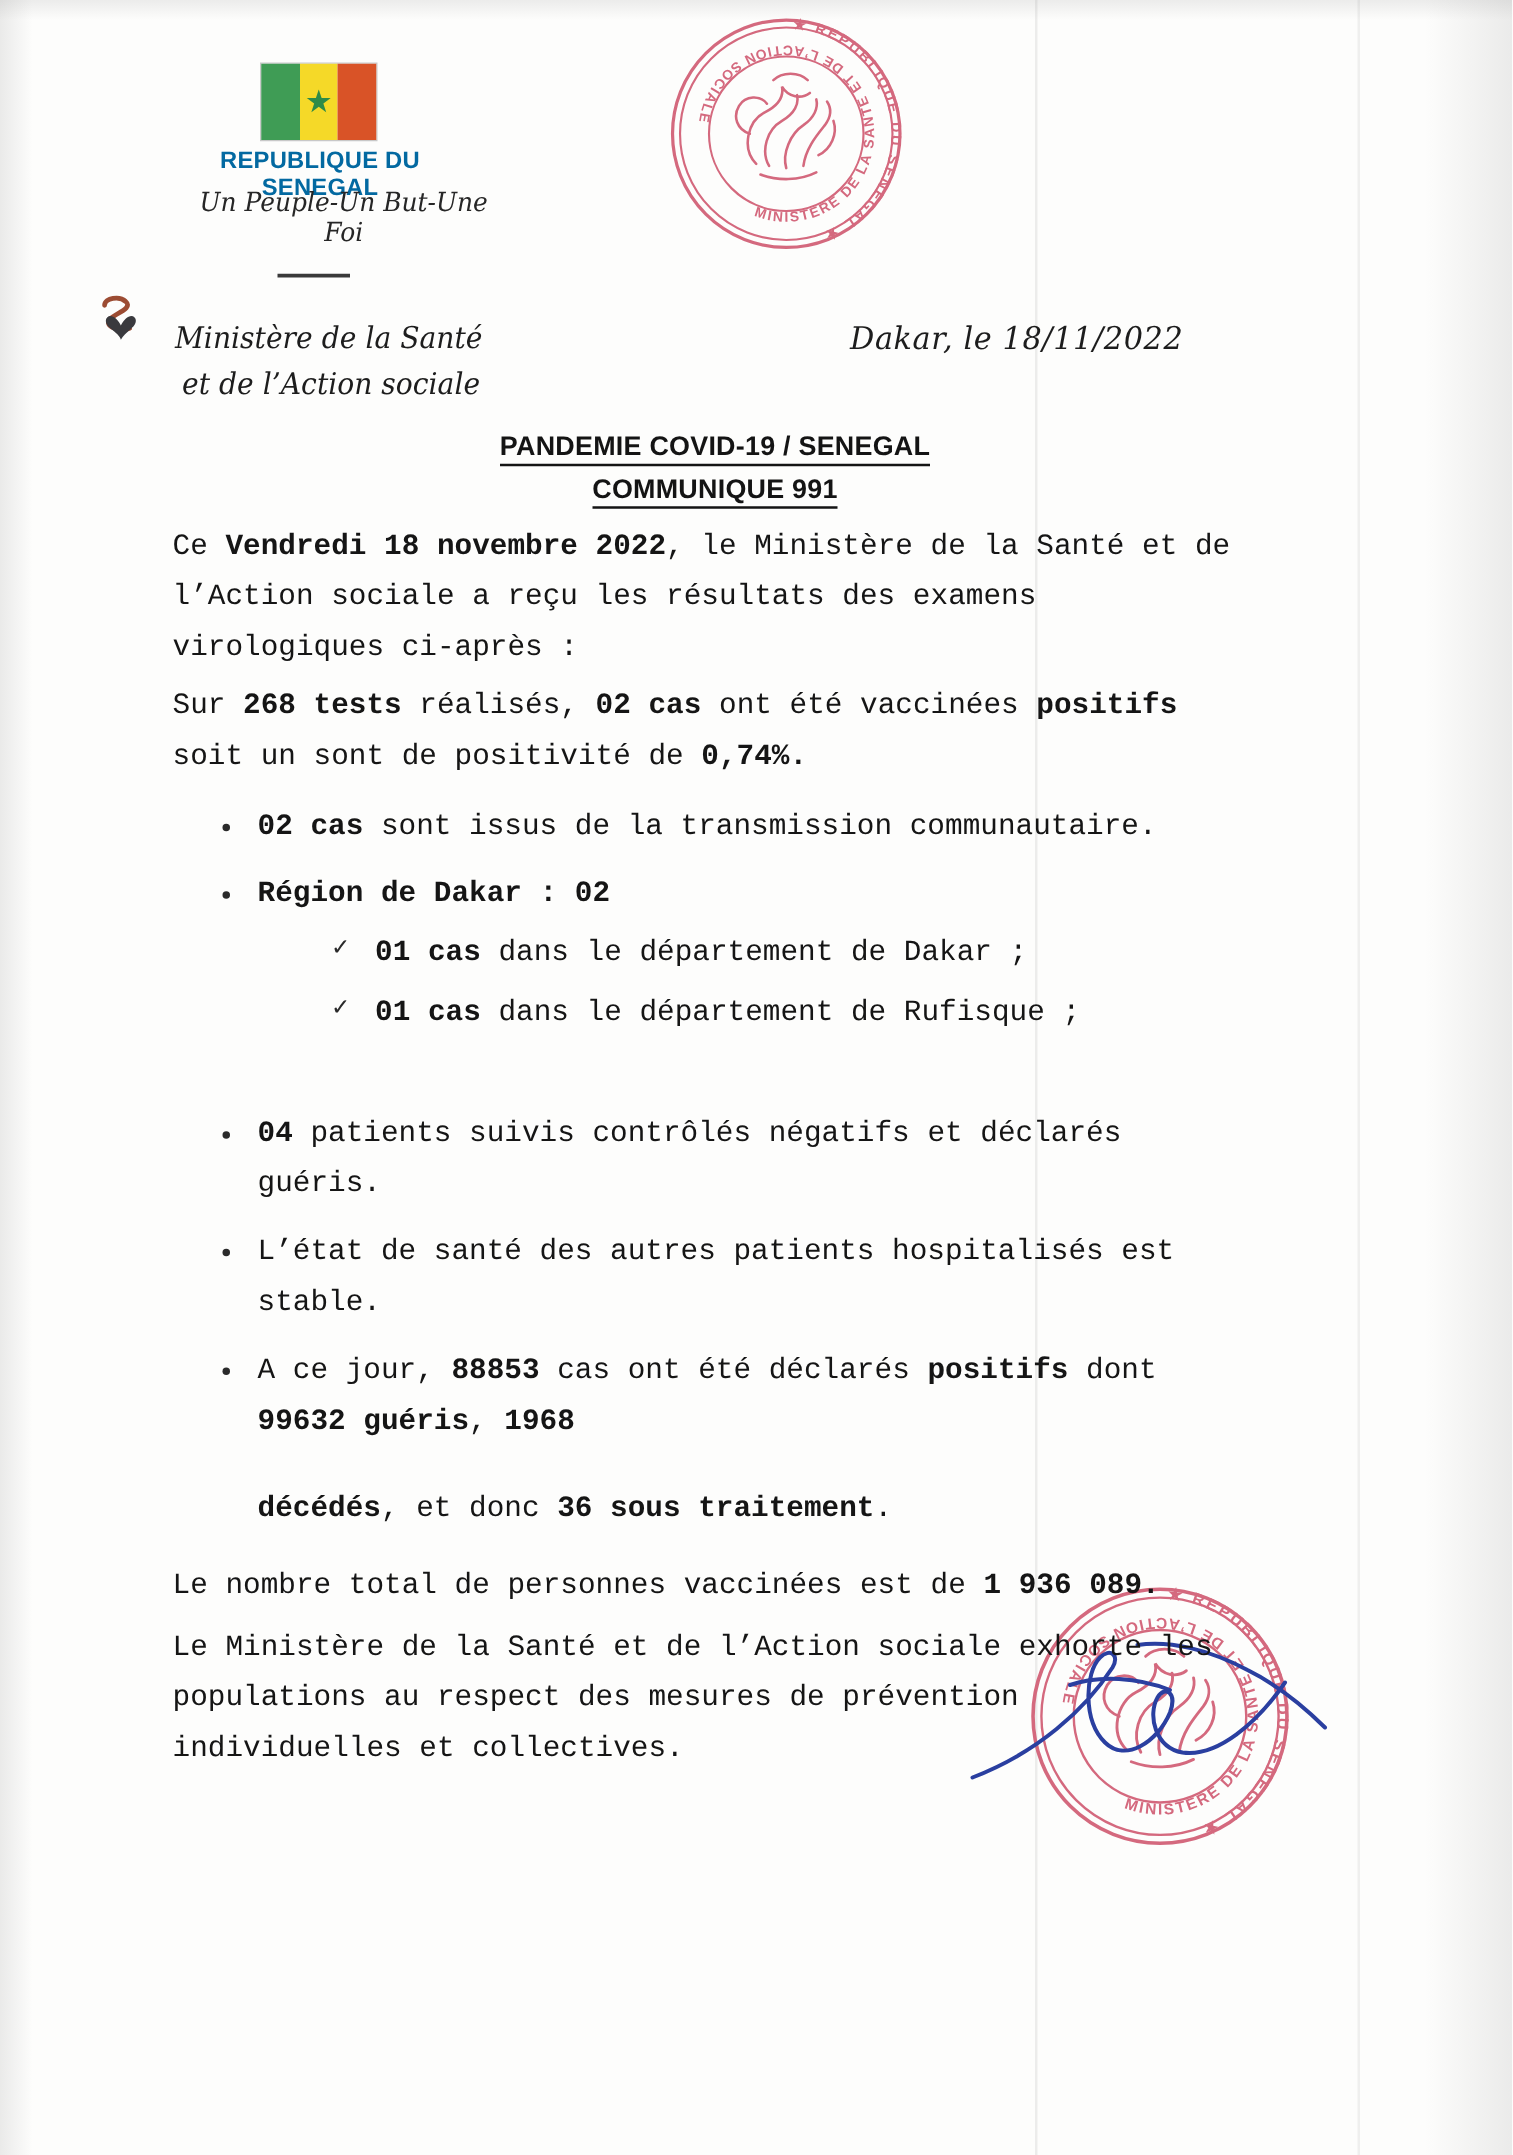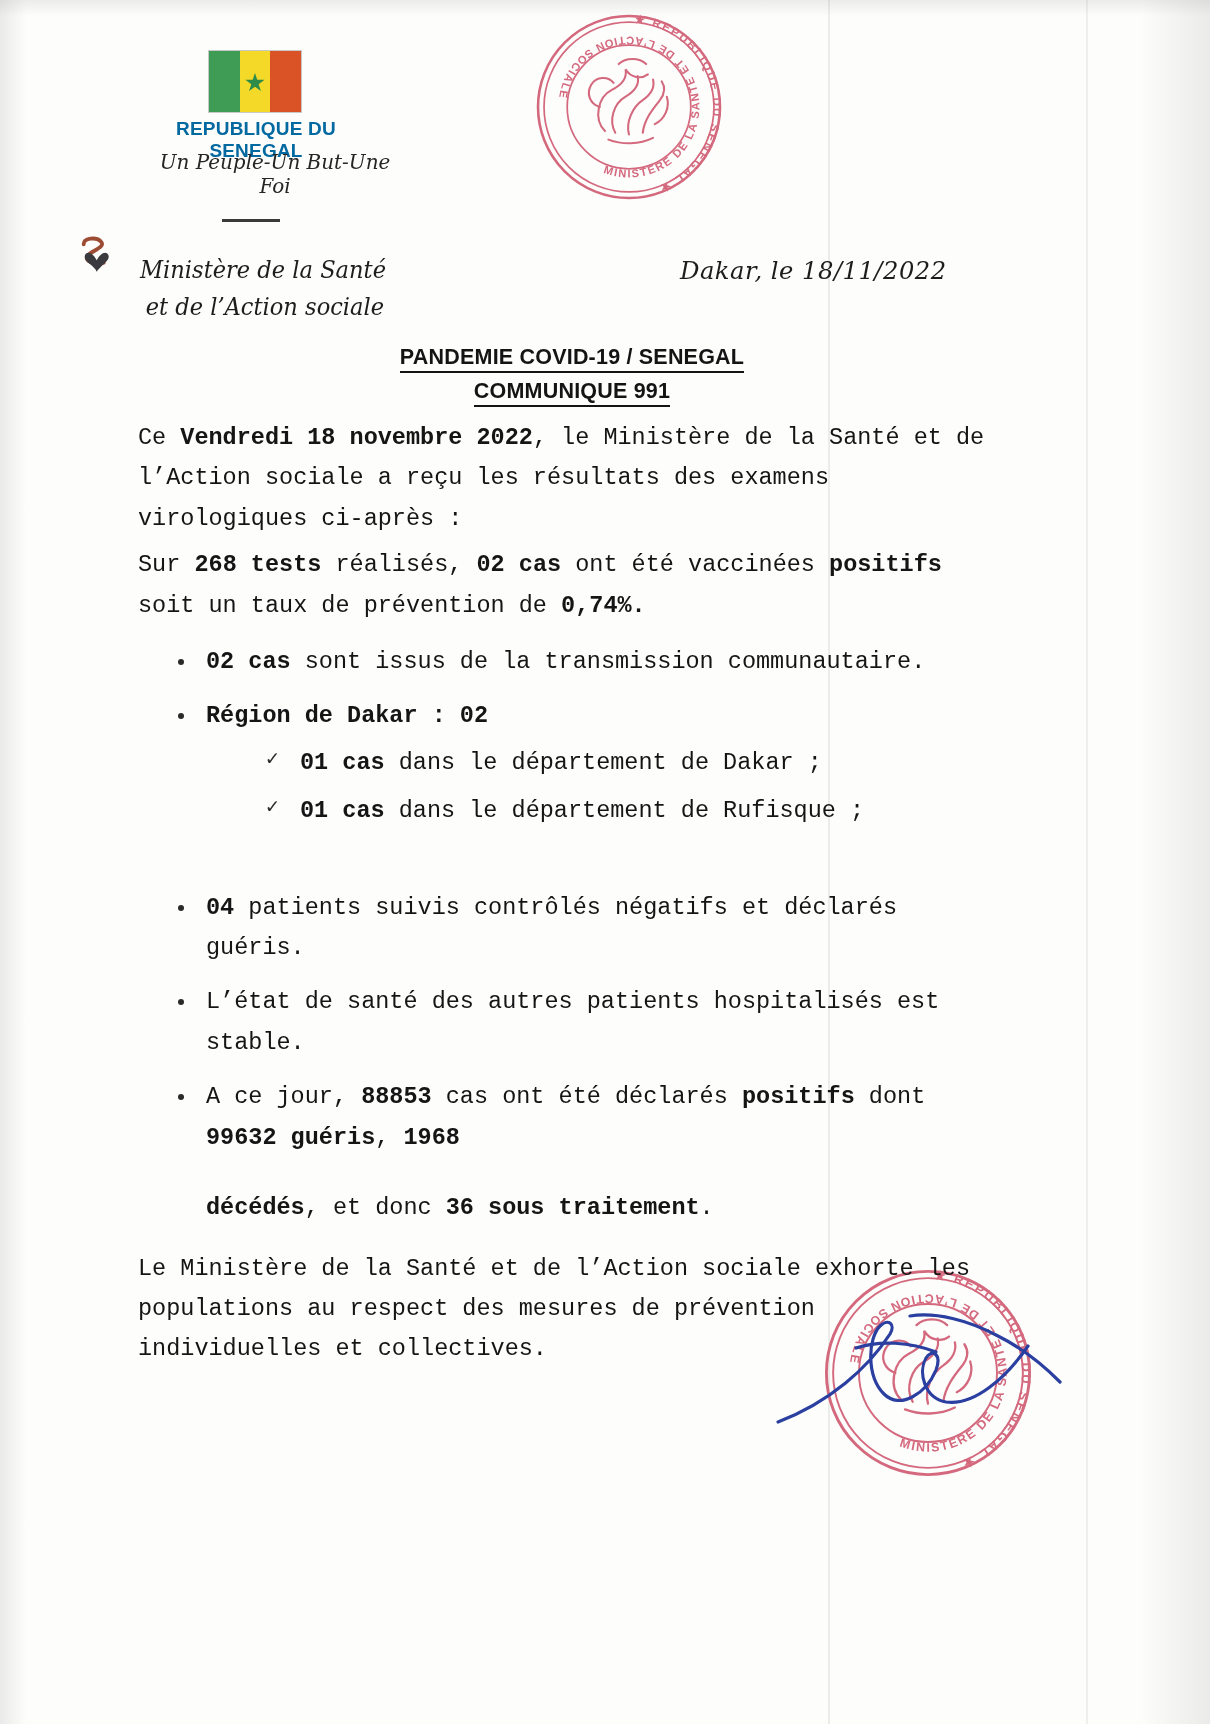--- a/index.html
+++ b/index.html
@@ -334,21 +334,21 @@
 
   <div class="title-block">
     <span class="title-row"><span class="tline">PANDEMIE COVID-19 / SENEGAL</span></span>
     <span class="title-row"><span class="tline">COMMUNIQUE 991</span></span>
   </div>
 
   <div class="body">
 
     <p class="para-intro"><span>Ce </span><b>Vendredi 18 novembre 2022</b><span>, le Ministère de la Santé et de l’Action sociale a reçu les résultats des examens virologiques ci-après :</span></p>
 
-    <p><span>Sur </span><b>268 tests</b><span> réalisés, </span><b>02 cas</b><span> ont été vaccinées </span><b>positifs</b><span> soit un taux de prévention de </span><b>0,74%</b><b>.</b></p>
+    <p><span>Sur </span><b>268 tests</b><span> réalisés, </span><b>02 cas</b><span> ont été vaccinées </span><b>positifs</b><span> soit un sont de positivité de </span><b>0,74%</b><b>.</b></p>
 
     <ul class="bullets">
       <li><b>02 cas</b><span> sont issus de la transmission communautaire.</span></li>
 
       <li>
         <b>Région de Dakar : 02</b>
         <ul class="checks">
           <li><span class="tick">✓</span><b>01 cas</b><span> dans le département de Dakar ;</span></li>
           <li><span class="tick">✓</span><b>01 cas</b><span> dans le département de Rufisque ;</span></li>
         </ul>
@@ -363,18 +363,19 @@
 
 
       <li><span>L’état de santé des autres patients hospitalisés est stable.</span></li>
 
       <li><span>A ce jour, </span><b>88853</b><span> cas ont été déclarés </span><b>positifs</b><span> dont </span><b>99632 guéris</b><span>, </span><b>1968</b>
         <div class="tail-line"><b> décédés</b><span>, et donc </span><b>36 sous traitement</b><span>.</span></div>
       </li>
     </ul>
 
     <div class="closing">
+      <p><span>Le nombre total de personnes vaccinées est de </span><b>1 936 089.</b></p>
       <p>Le Ministère de la Santé et de l’Action sociale exhorte les populations au respect des mesures de prévention individuelles et collectives.</p>
     </div>
 
   </div>
 
 </div>
 
 </body></html>

